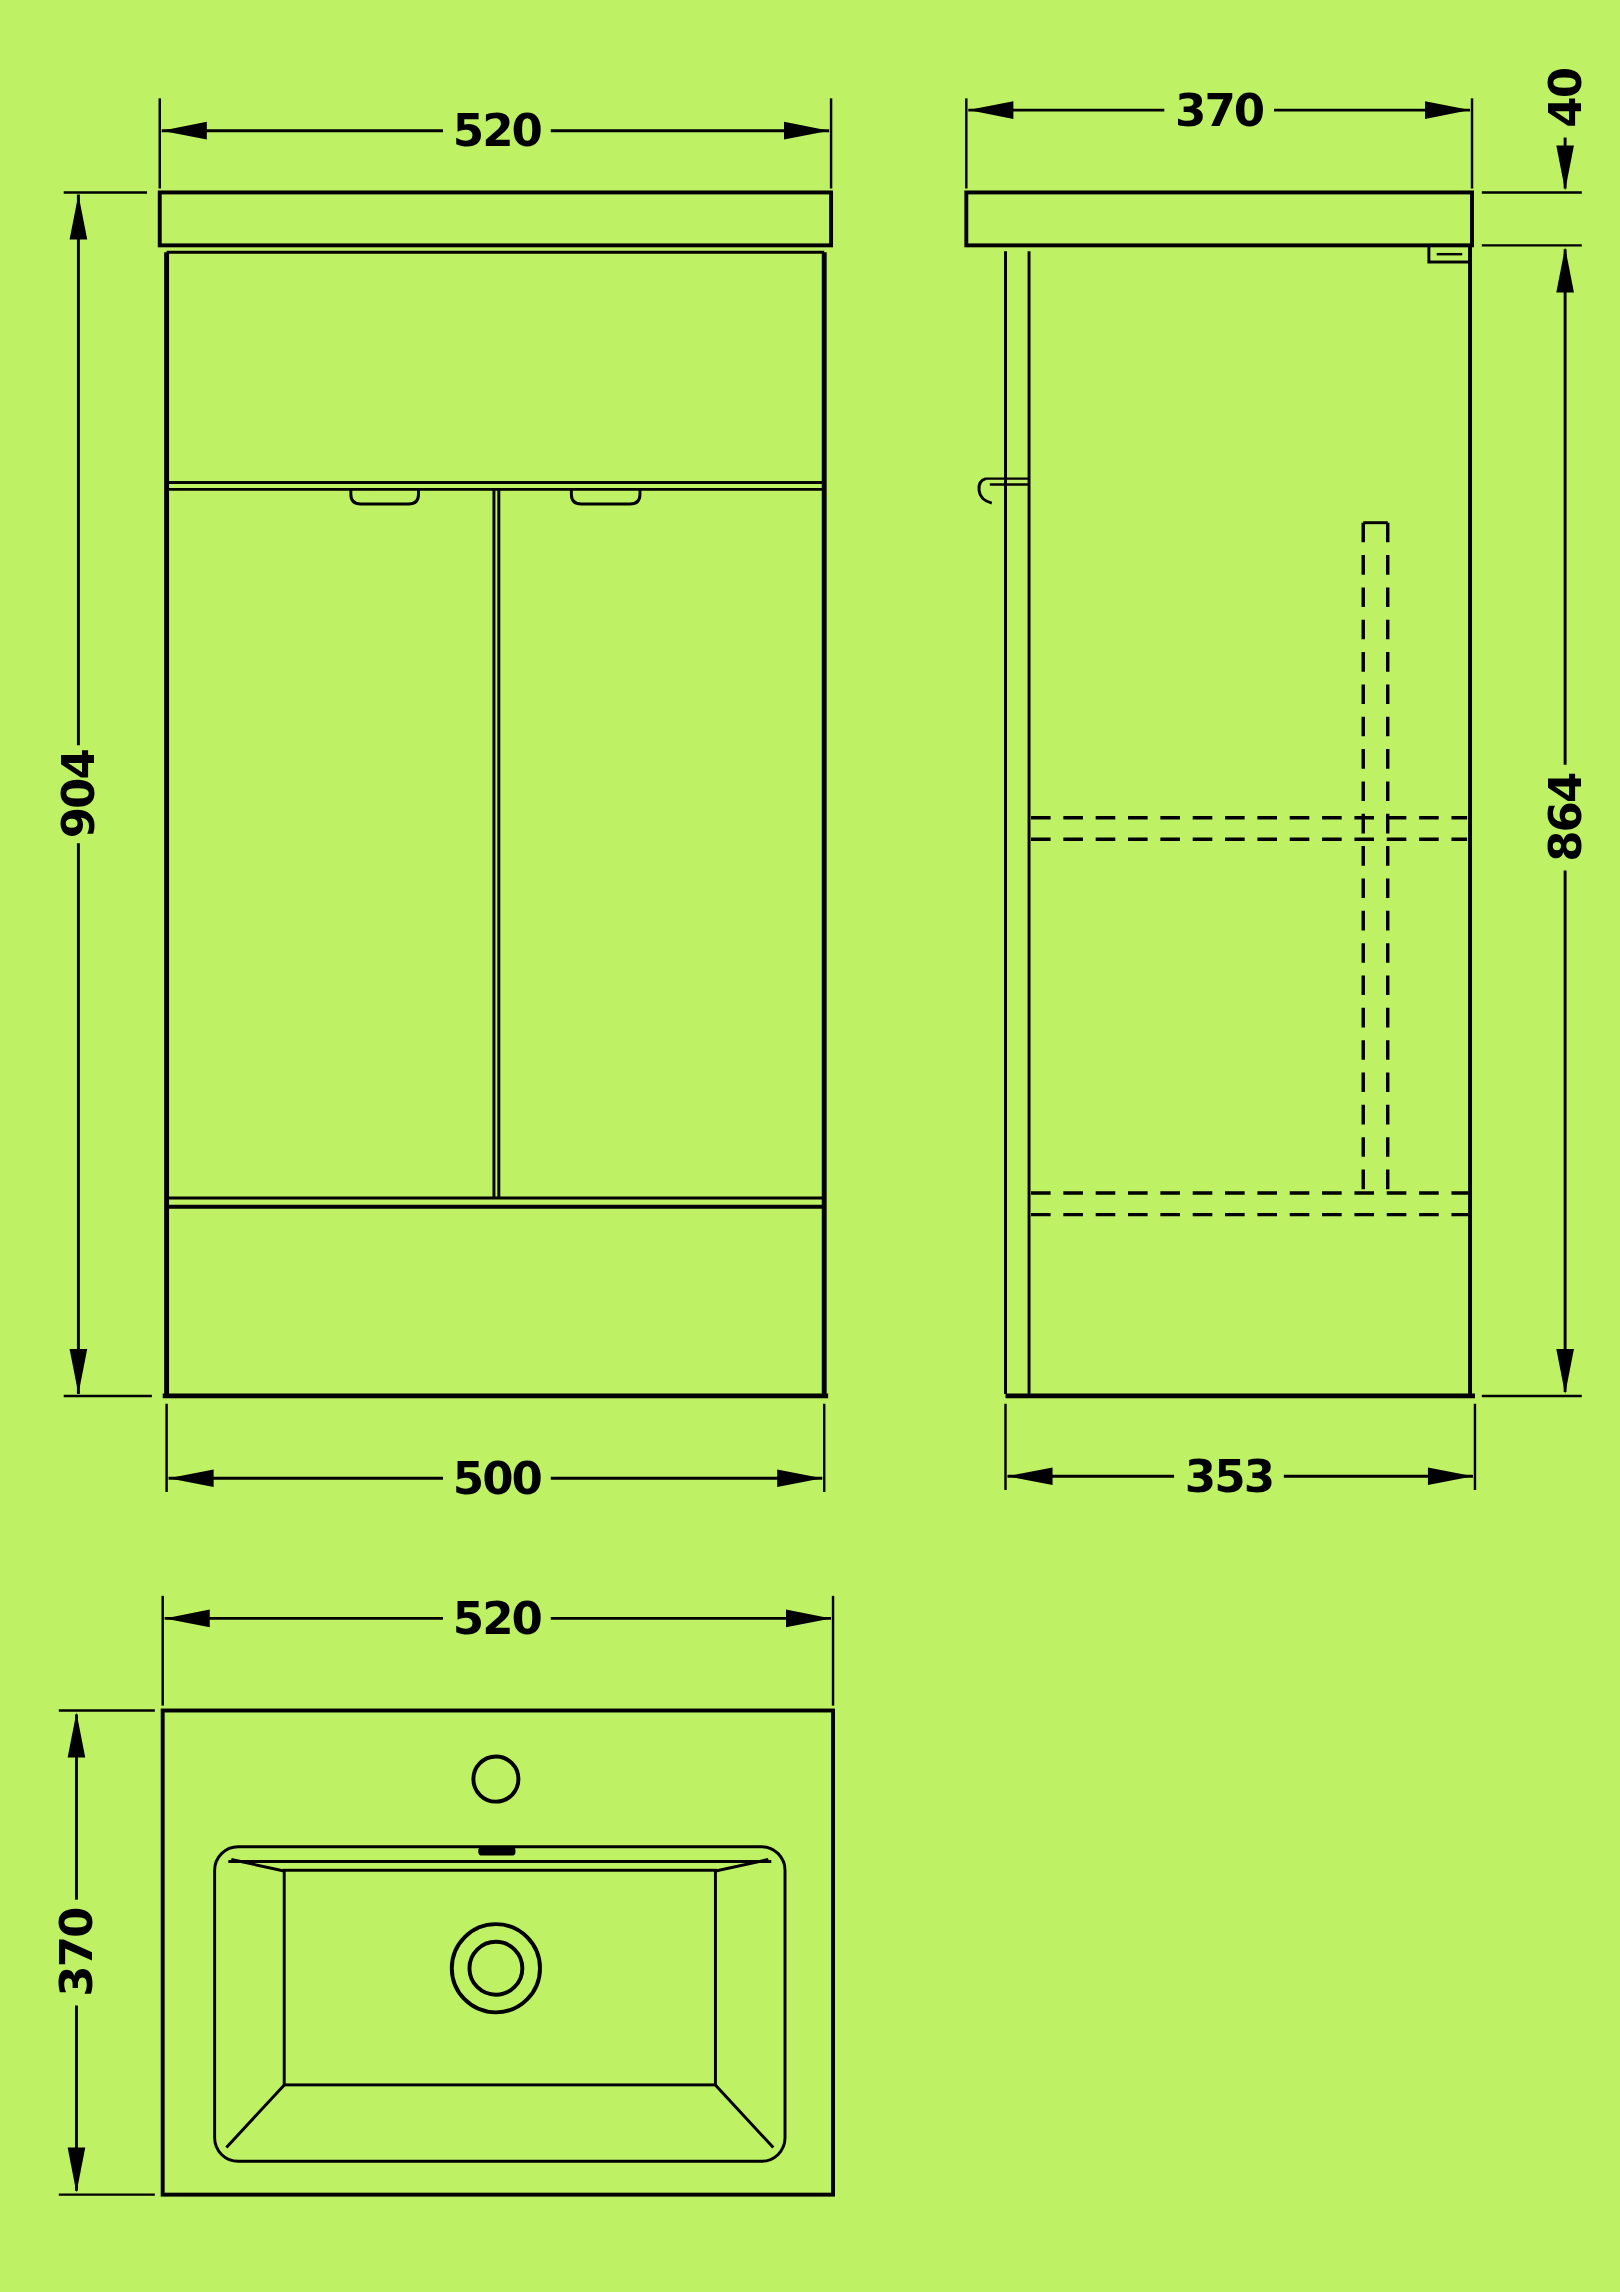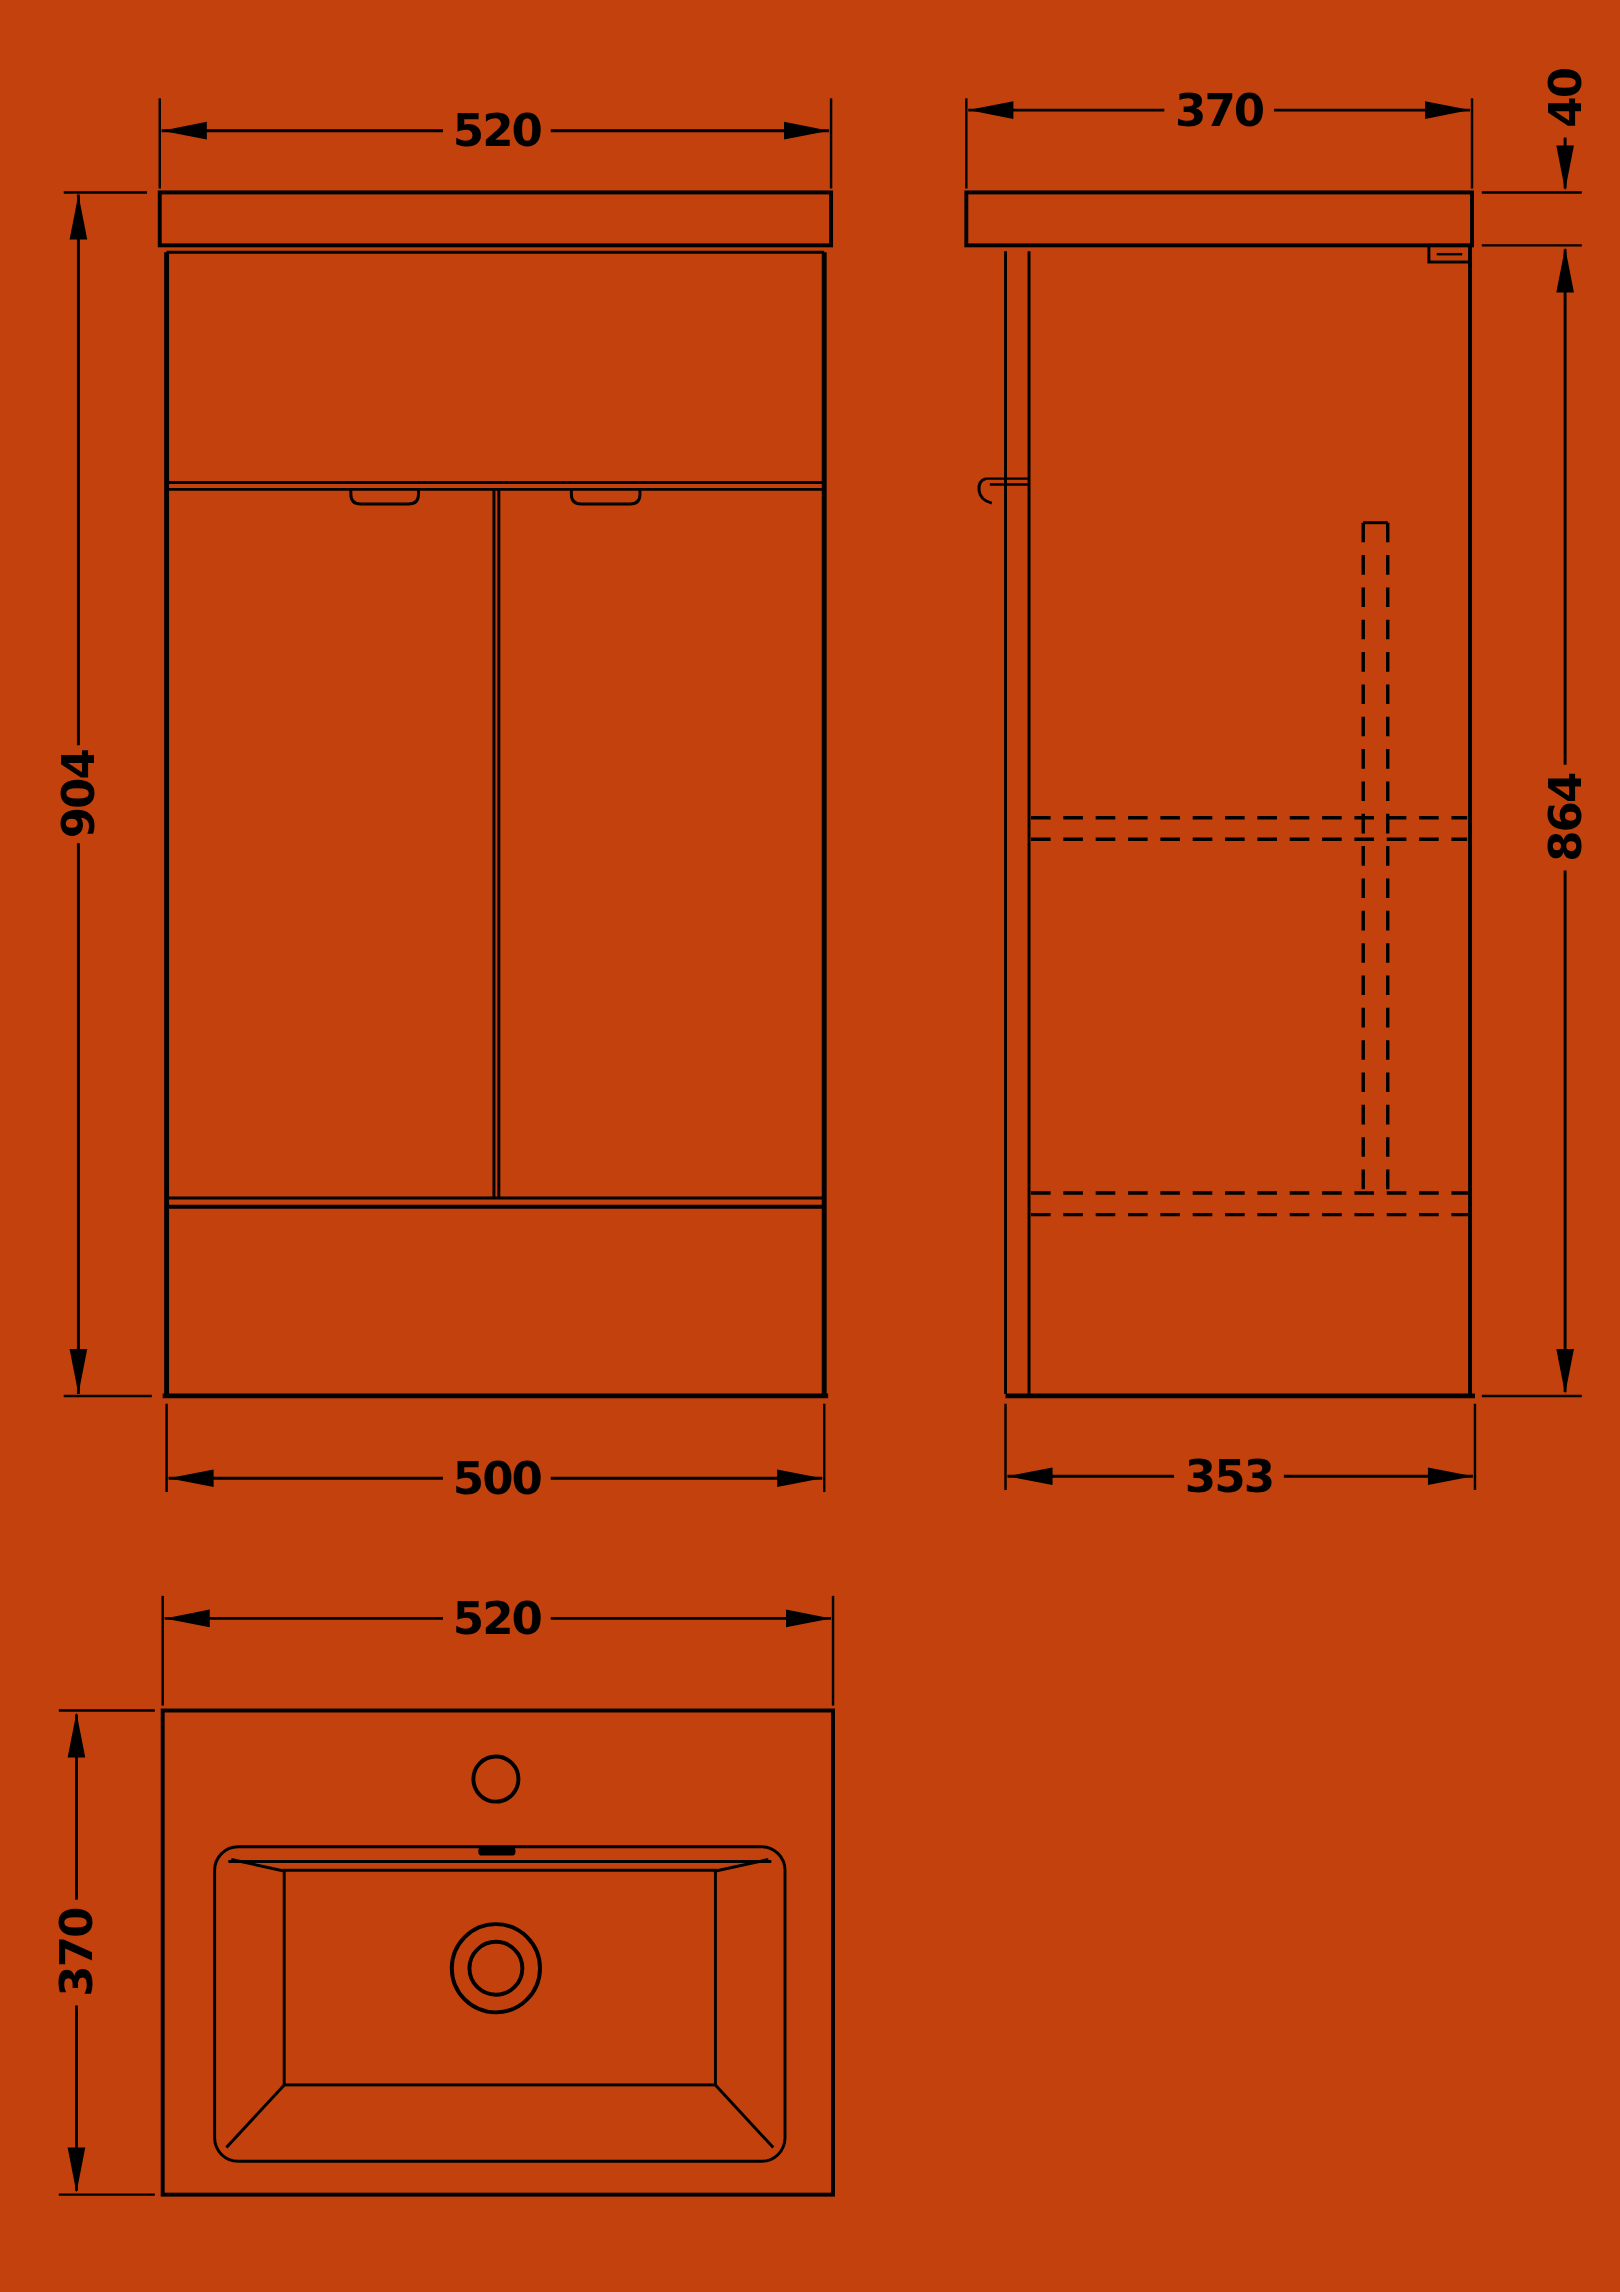--- a/index.html
+++ b/index.html
@@ -4,21 +4,21 @@
 <style>
   html,body{
     margin:0;
     padding:0;
     background:#ffffff;
     font-family:"DejaVu Sans","Liberation Sans",sans-serif;
   }
   .sheet{
     width:1620px;
     height:2293px;
-    background:#c2410c;
+    background:#bef264;
     position:relative;
     margin:0 auto;
   }
   svg{display:block}
   .outline{stroke:#000;stroke-width:4;fill:none}
   .outline-thick{stroke:#000;stroke-width:5;fill:none}
   .thin{stroke:#000;stroke-width:3;fill:none}
   .dim{stroke:#000;stroke-width:3;fill:none}
   .ext{stroke:#000;stroke-width:2.5;fill:none}
   .dash{stroke:#000;stroke-width:3.5;fill:none;stroke-dasharray:20 13}

